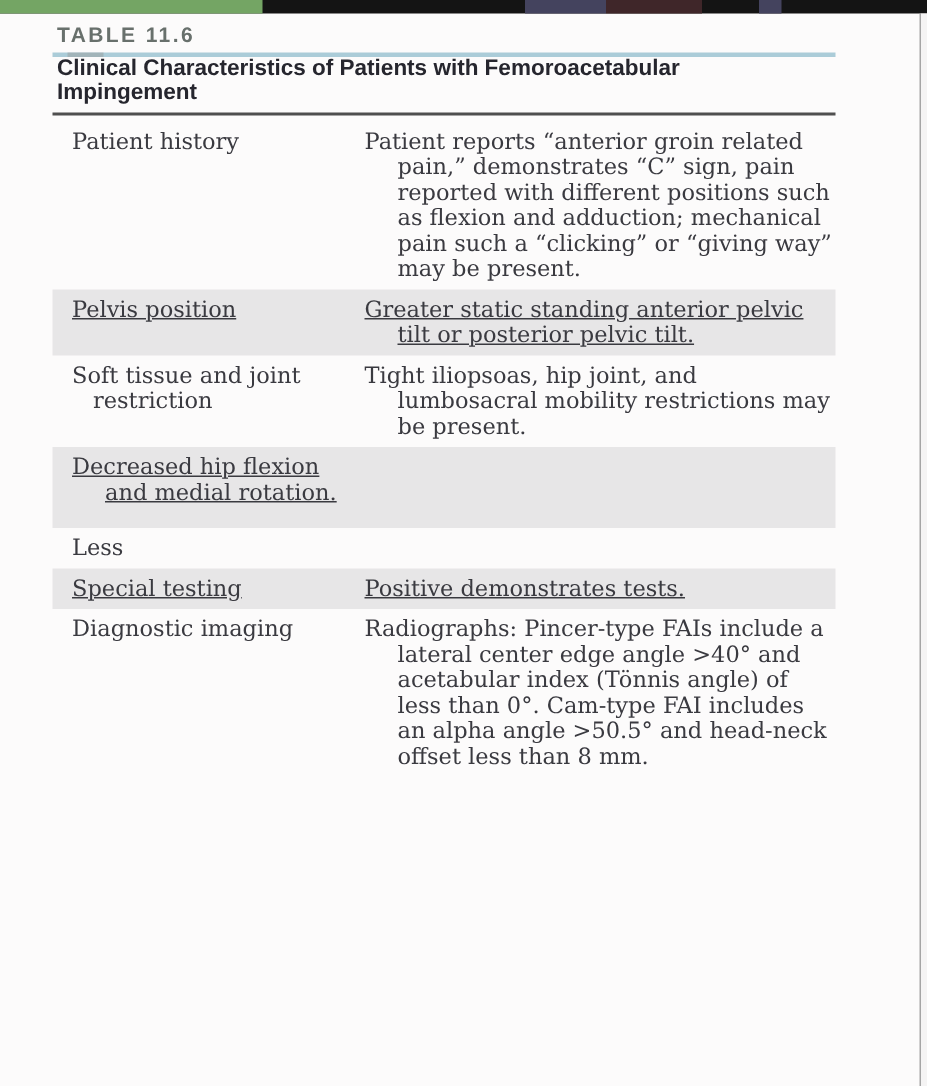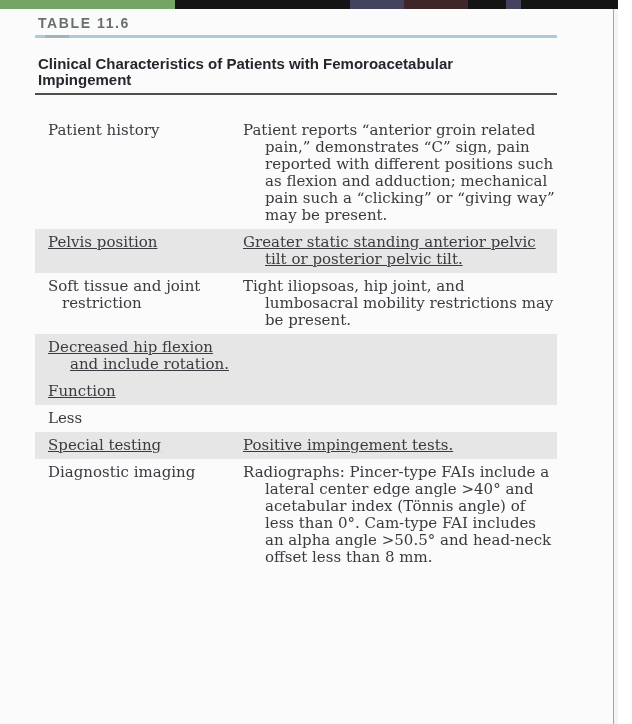--- a/index.html
+++ b/index.html
@@ -37,32 +37,32 @@
   .label-rule {
     margin-top:4px; height:3px;
     background:#abccd8;
     position:relative;
   }
   .label-rule::after {
     content:""; position:absolute; left:10px; top:0; width:24px; height:3px;
     background:#9aa0a0; opacity:.55;
   }
   .table-title {
-    margin-top:18px;
+    margin-top:0;
     max-width:505px;
     font-family:"Liberation Sans", sans-serif;
     font-size:15px; font-weight:bold;
     line-height:16px;
     color:#26262e;
     padding-left:3px;
   }
   .title-rule { margin-top:5px; height:2px; background:#4f4f4f; }
 
   .rows {
-    margin-top:22px;
+    margin-top:4px;
     font-family:"DejaVu Serif", serif;
     font-size:15px; line-height:17px;
     color:#3a3a40;
   }
   .row {
     display:grid;
     grid-template-columns:195px 1fr;
     padding:5px 0 5px 13px;
   }
   .row.shaded { background:#e7e6e7;text-decoration:underline; }
@@ -104,35 +104,34 @@
     <div class="cat">Pelvis position</div>
     <div class="desc">Greater static standing anterior pelvic tilt or posterior pelvic tilt.</div>
   </div>
 
   <div class="row">
     <div class="cat">Soft tissue and joint restriction</div>
     <div class="desc">Tight iliopsoas, hip joint, and lumbosacral mobility restrictions may be present.</div>
   </div>
 
   <div class="row shaded">
-    <div class="desc">Decreased hip flexion and include rotation.</div>
+    <div class="desc">Decreased hip flexion and medial rotation.</div>
   </div>
 
 
   <div class="row shaded">
-    <div class="cat">Function</div>
   </div>
 
   <div class="row">
     <div class="cat">Less</div>
   </div>
 
   <div class="row shaded">
     <div class="cat">Special testing</div>
-    <div class="desc">Positive impingement tests.</div>
+    <div class="desc">Positive demonstrates tests.</div>
   </div>
 
   <div class="row">
     <div class="cat">Diagnostic imaging</div>
     <div class="desc">Radiographs: Pincer-type FAIs include a lateral center edge angle &gt;40° and acetabular index (Tönnis angle) of less than 0°. Cam-type FAI includes an alpha angle &gt;50.5° and head-neck offset less than 8 mm.</div>
   </div>
 </div>
 
   </div>
 </div>

